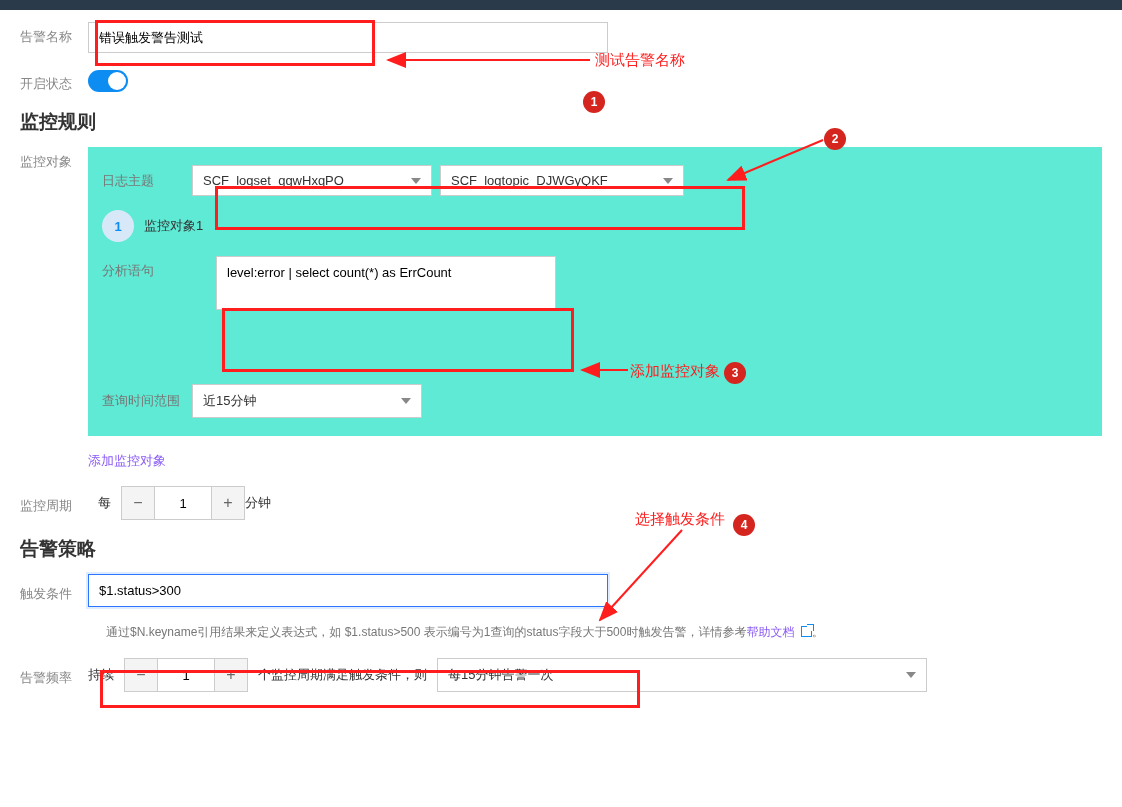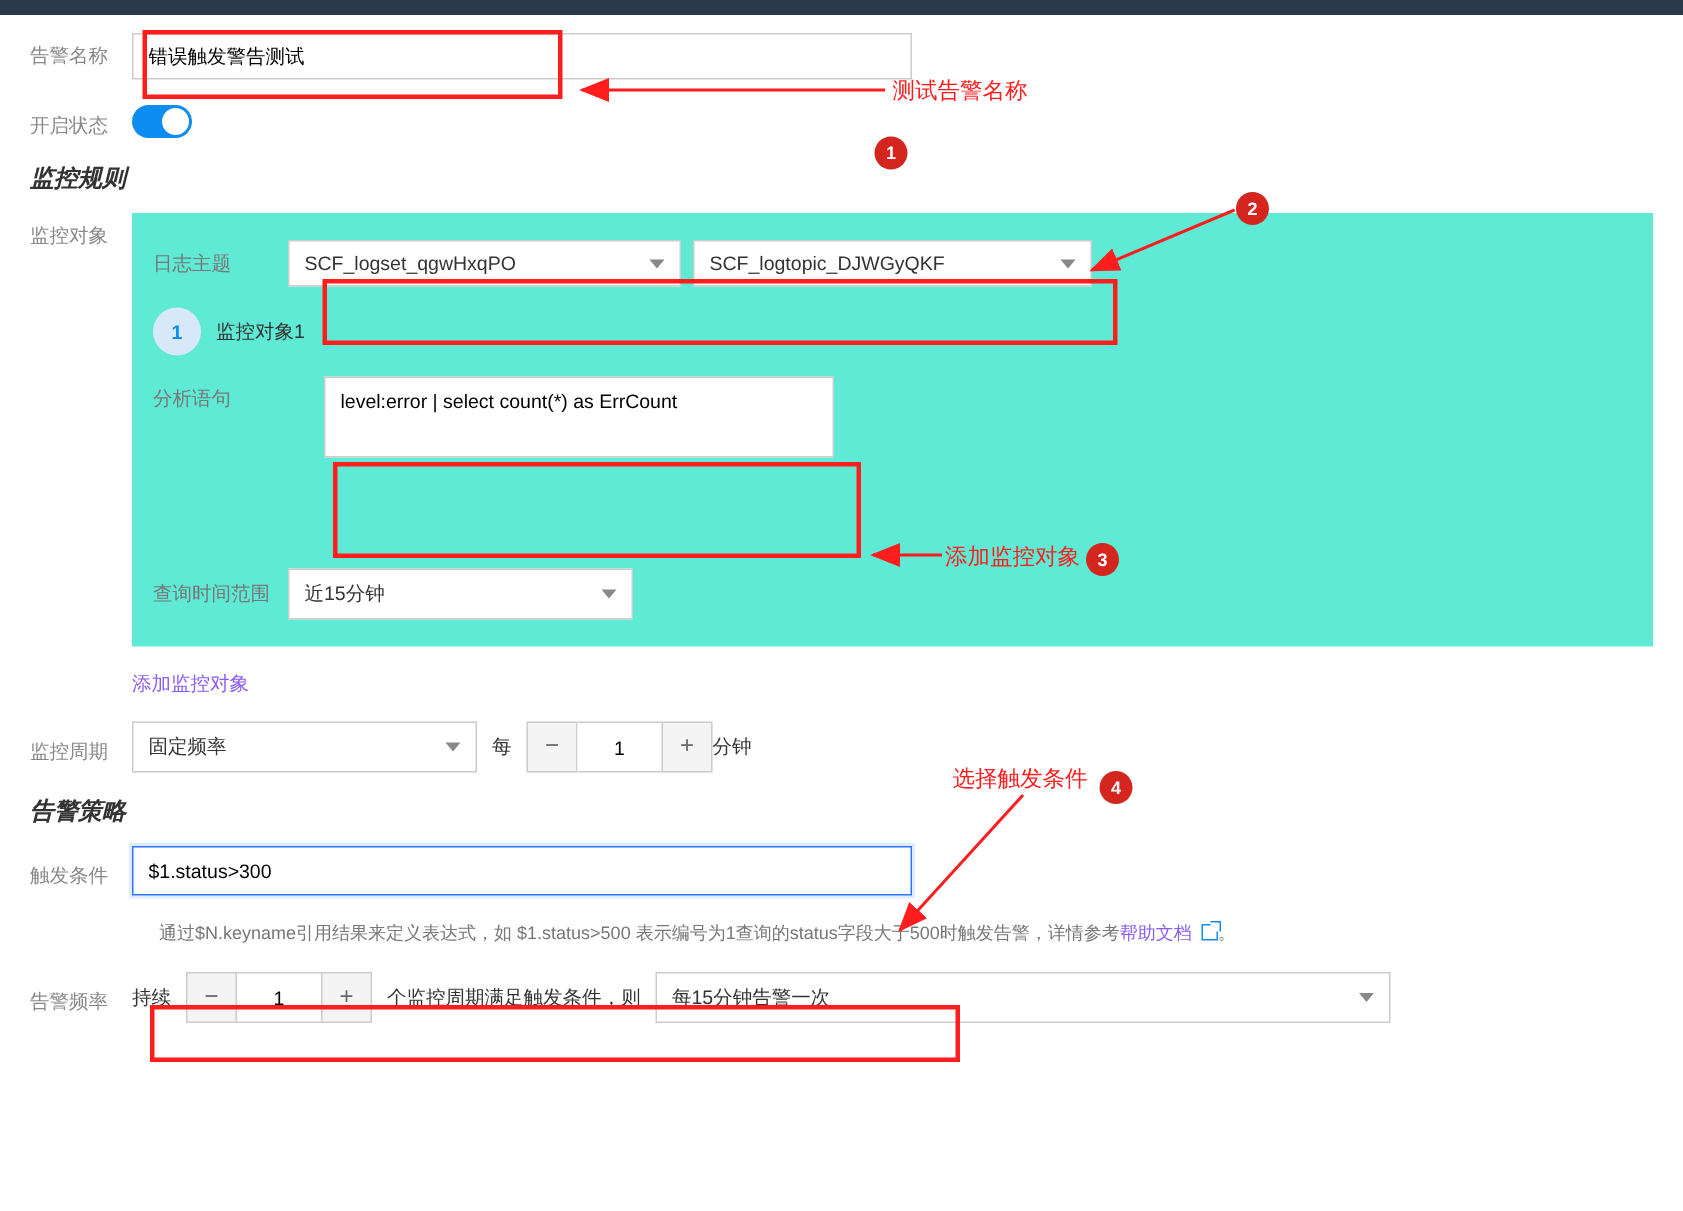--- a/index.html
+++ b/index.html
@@ -3,21 +3,21 @@
   <meta charset="utf-8">
   <style>
     * { box-sizing: border-box; margin: 0; padding: 0; }
     body { font-family: -apple-system, "Helvetica Neue", Arial, "PingFang SC", "Microsoft YaHei", sans-serif; font-size: 13px; color: #333; background: #fff; width: 1122px; position: relative; }
     .topbar { height: 10px; background: #2b3a4a; }
     .form { padding: 12px 20px 20px 20px; position: relative; }
     .row { display: flex; align-items: center; margin-bottom: 16px; }
     .row.top { align-items: flex-start; }
     .label { width: 68px; color: #888; flex-shrink: 0; padding-top: 6px; }
     .input-text { border: 1px solid #ccc; padding: 7px 10px; width: 520px; font-size: 13px; }
-    .section-title { font-weight: 700; font-size: 16px; margin: 8px 0 12px 0; font-style: italic; }
+    .section-title { font-weight: 700; font-size: 19px; margin: 8px 0 12px 0; }
     .toggle { width: 40px; height: 22px; background: #0d8cf2; border-radius: 11px; position: relative; display: inline-block; cursor: pointer; }
     .toggle::after { content: ""; position: absolute; width: 18px; height: 18px; background: #fff; border-radius: 50%; top: 2px; right: 2px; }
     .panel { background: #5eead4; padding: 18px 14px; flex: 1; margin-left: 0; }
     .panel-row { display: flex; align-items: center; margin-bottom: 14px; }
     .panel-label { width: 90px; color: #777; flex-shrink: 0; }
     .select { background: #fff; border: 1px solid #ccc; padding: 7px 10px; display: inline-flex; align-items: center; justify-content: space-between; cursor: pointer; }
     .select .arrow { border-left: 5px solid transparent; border-right: 5px solid transparent; border-top: 6px solid #888; margin-left: 8px; }
     .textarea { background: #fff; border: 1px solid #ccc; padding: 8px 10px; width: 340px; height: 54px; resize: none; font-size: 13px; font-family: inherit; margin-left: 24px; }
     .num-badge { width: 32px; height: 32px; border-radius: 50%; background: #d7e9f9; color: #0d8cf2; display: inline-flex; align-items: center; justify-content: center; font-weight: 600; margin-right: 10px; }
     .sub-header { display: flex; align-items: center; margin: 8px 0 14px 0; }
@@ -55,26 +55,26 @@
   </div>
 
   <div class="section-title">监控规则</div>
 
   <div class="row top">
     <div class="label">监控对象</div>
 
     <div class="panel">
       <div class="panel-row">
         <div class="panel-label">日志主题</div>
-        <div class="select" style="width:262px">
+        <div class="select" style="width:240px">
           <span>SCF_logset_qgwHxqPO</span>
           <span class="arrow"></span>
         </div>
         <div class="gap"></div>
-        <div class="select" style="width:266px">
+        <div class="select" style="width:244px">
           <span>SCF_logtopic_DJWGyQKF</span>
           <span class="arrow"></span>
         </div>
       </div>
 
       <div class="sub-header">
         <span class="num-badge">1</span>
         <span class="t">监控对象1</span>
       </div>
 
@@ -95,24 +95,20 @@
     </div>
   </div>
 
   <div class="row">
     <div class="label"></div>
     <span class="link">添加监控对象</span>
   </div>
 
   <div class="row">
     <div class="label">监控周期</div>
-    <div class="select" style="width:230px">
-      <span>固定频率</span>
-      <span class="arrow"></span>
-    </div>
     <span style="margin:0 10px">每</span>
     <div class="stepper">
       <button>−</button>
       <input value="1" style="">
       <button>+</button>
     </div>
     <span style="">分钟</span>
   </div>
 
   <div class="section-title">告警策略</div>

